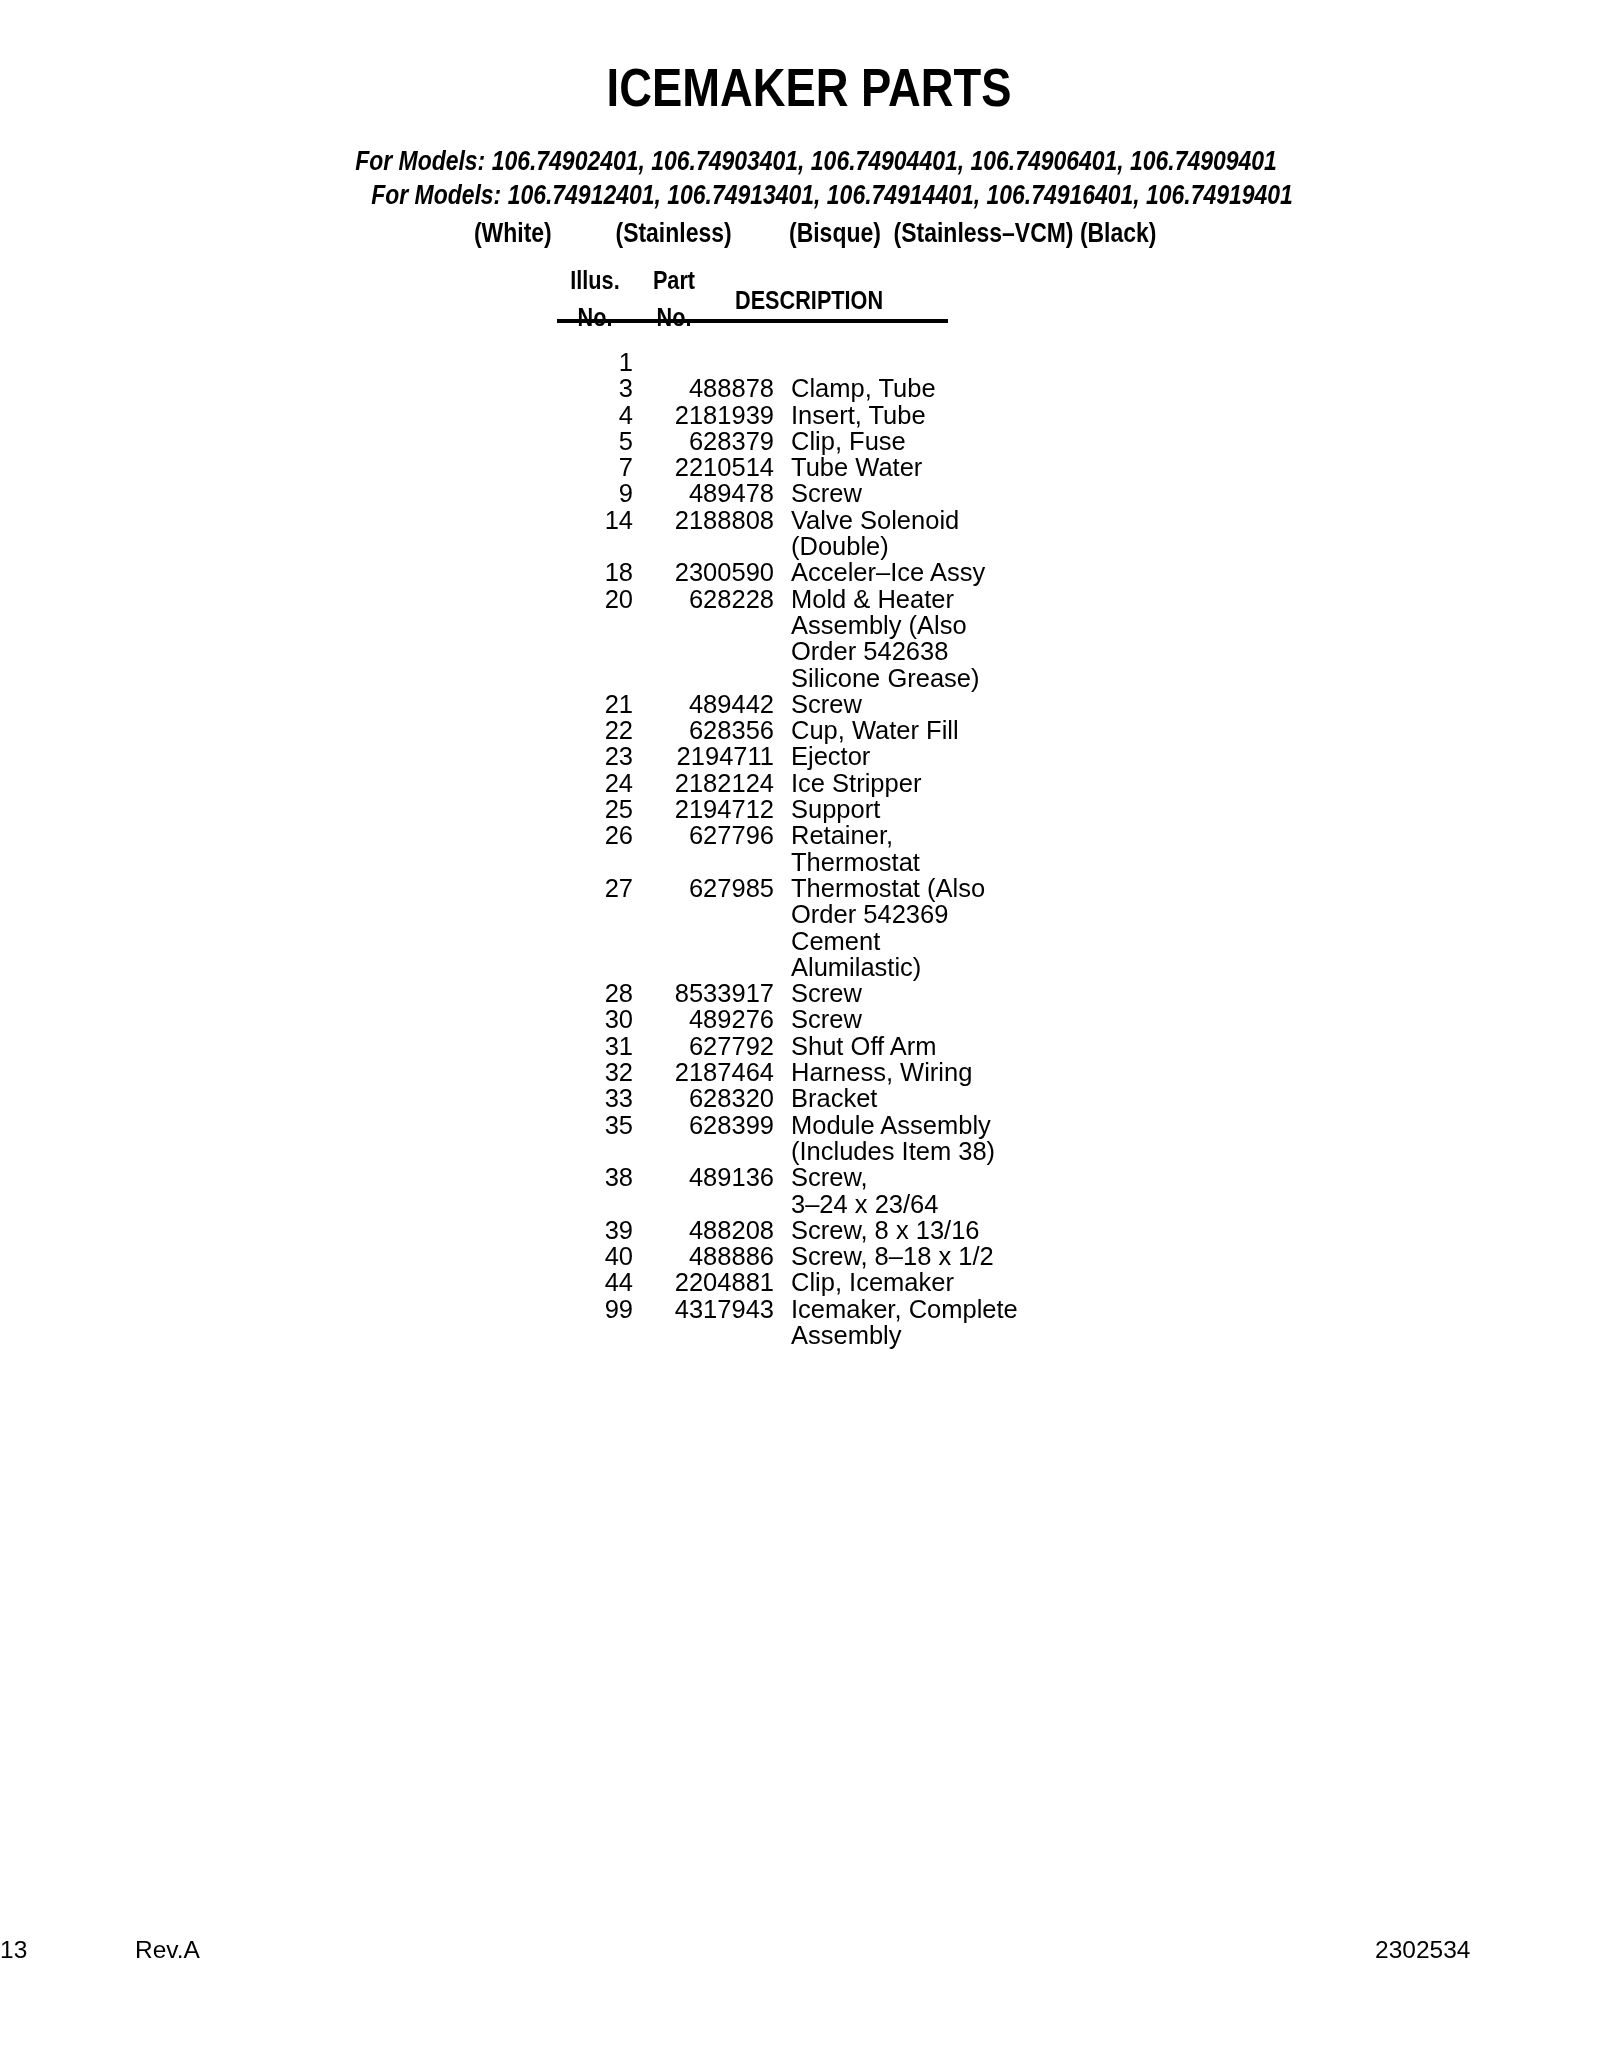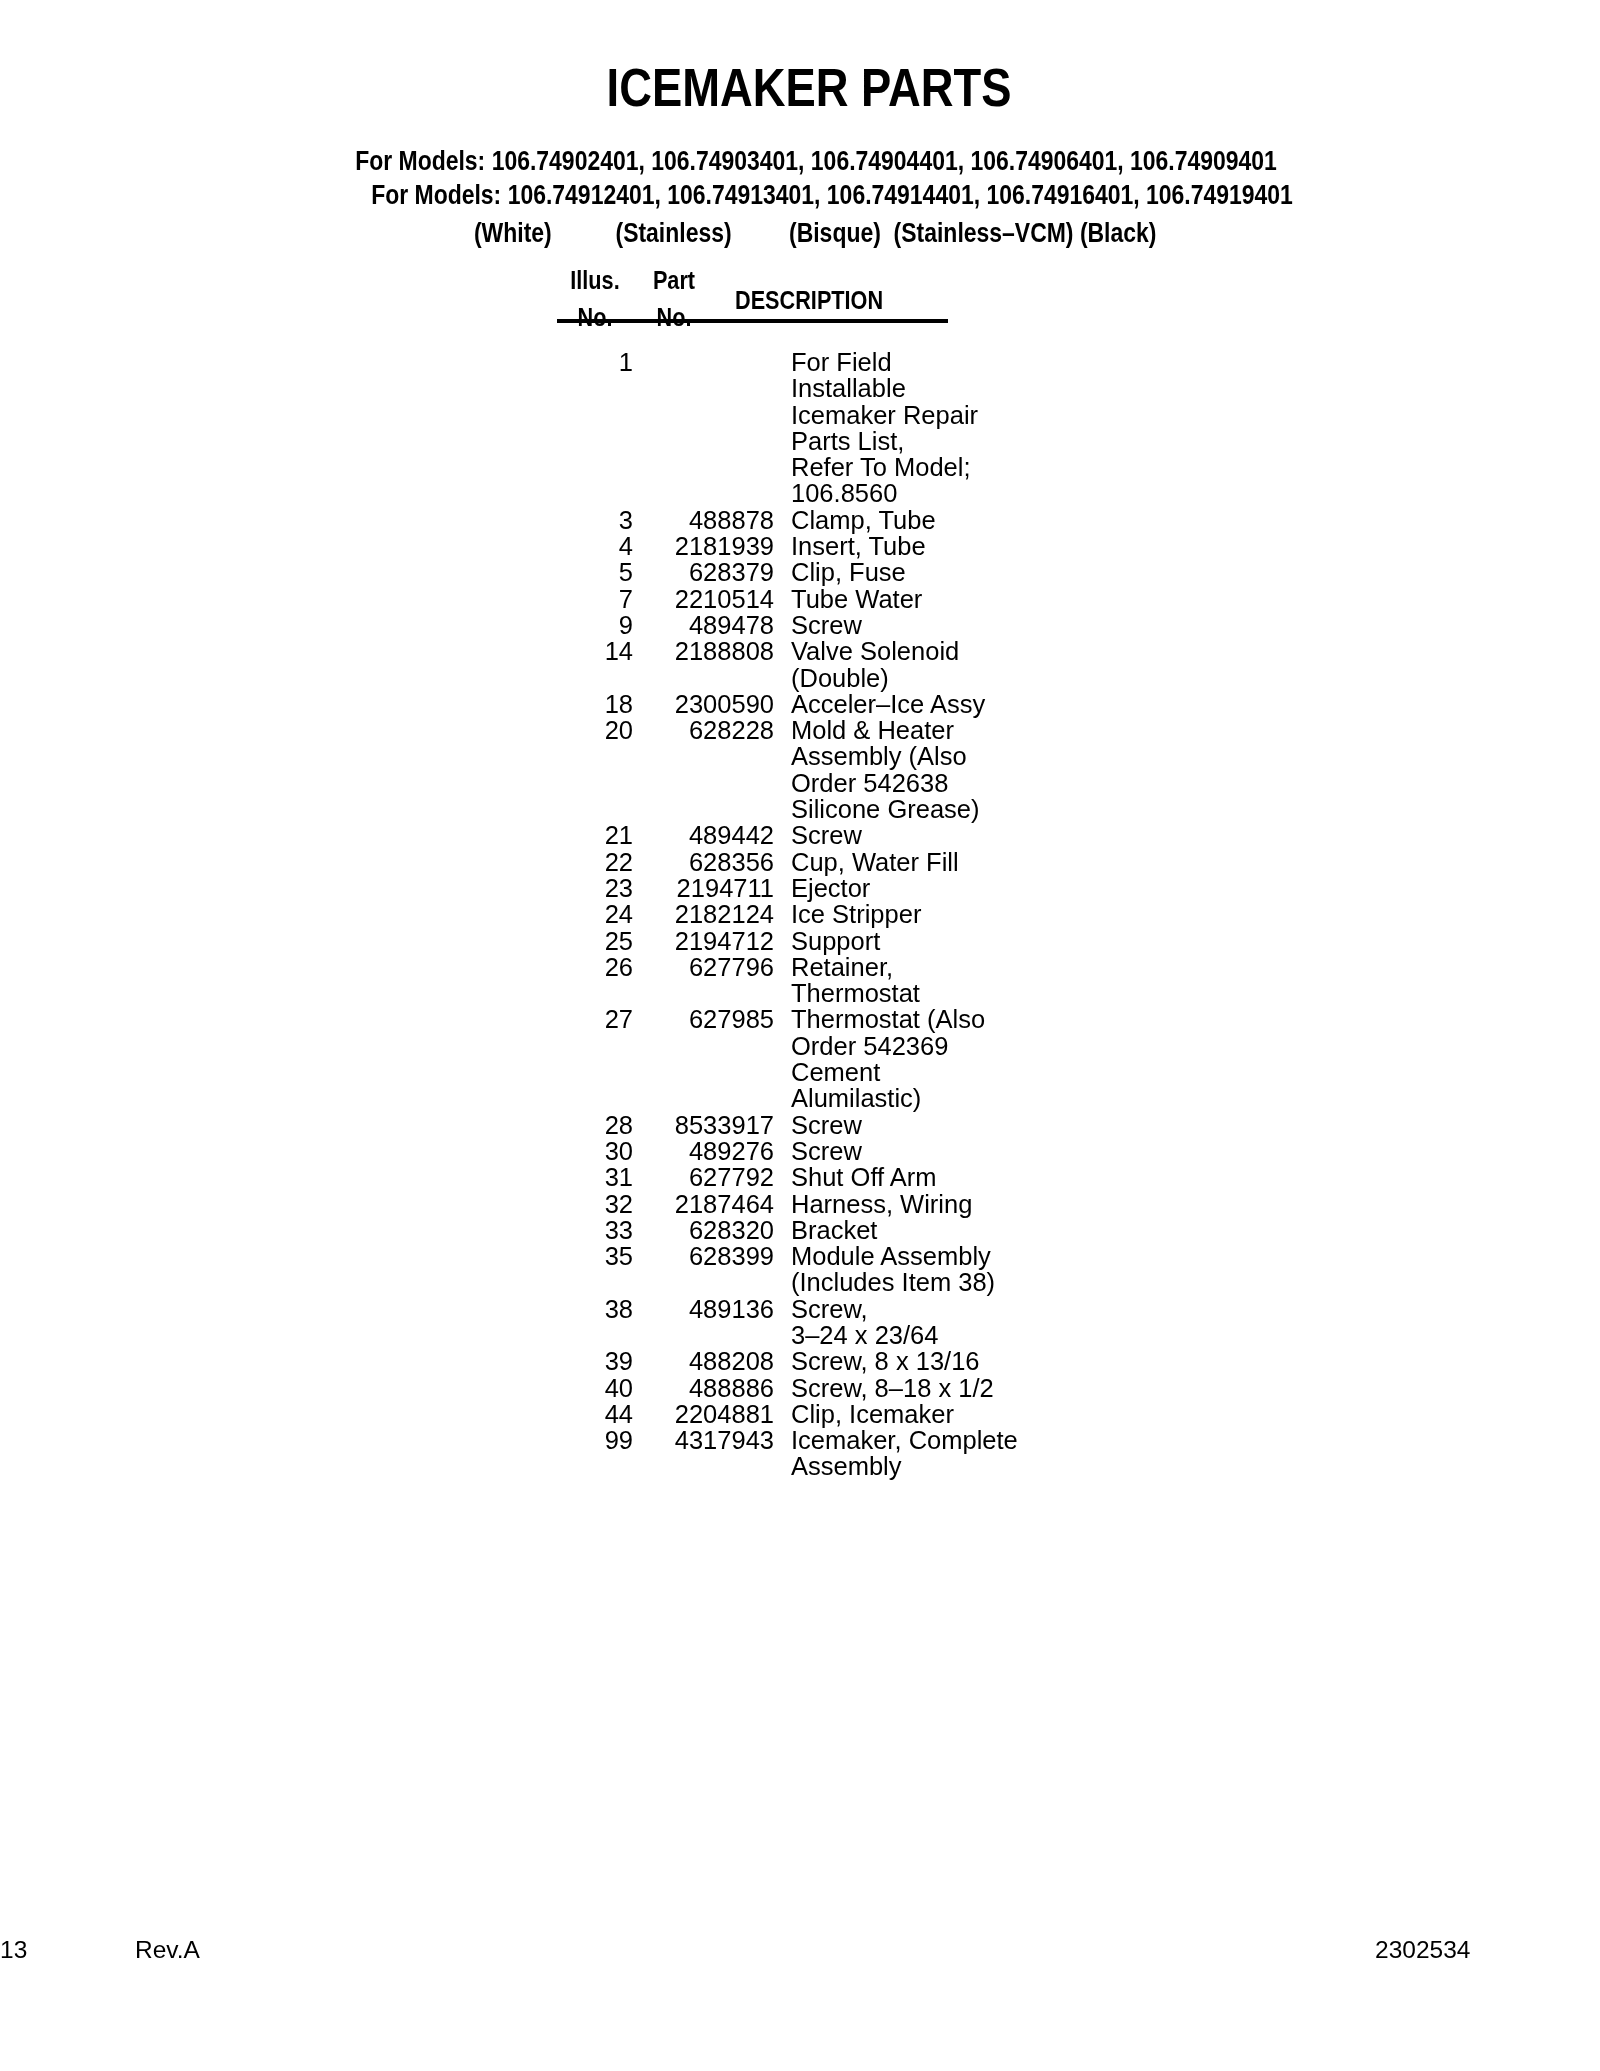--- a/index.html
+++ b/index.html
@@ -13,21 +13,21 @@
   }
   
   .center-line { position:absolute; left:0; width:100%; text-align:center; white-space:pre; }
   .doc-title-line { top:38px; }
   .doc-title {
     display:inline-block;
     font-size:54px; font-weight:bold;
     transform:scaleX(0.84); transform-origin:center;
     letter-spacing:0px;
   }
-  .models-line { font-size:28px; font-weight:bold; }
+  .models-line { font-size:28px; font-weight:bold;font-style:italic; }
   .models-line-1 { top:113px; }
   .models-line-2 { top:147px;padding-left:16px; }
   .finishes-line { top:185px; font-size:28px; font-weight:bold; }
   .condensed { display:inline-block; transform:scaleX(0.82); transform-origin:center; white-space:pre; }
 
   
   .parts-table { position:absolute; left:557px; top:262px; width:470px; }
   .table-head { position:relative; height:57px; font-weight:bold; font-size:25.5px; line-height:37px; }
   .th-illus {
     position:absolute; left:0; top:0; width:76px;
@@ -85,26 +85,20 @@
 No.</span>
       <span class="th-part">Part
 No.</span>
       <span class="th-desc">DESCRIPTION</span>
     </div>
     <div class="head-rule"></div>
     <div class="table-body">
     <div class="row">
       <span class="cell-illus">1</span>
       <span class="cell-part"></span>
-      <span class="cell-desc">For Field
-Installable
-Icemaker Repair
-Parts List,
-Refer To Model;
-106.8560</span>
     </div>
 
     <div class="row">
       <span class="cell-illus">3</span>
       <span class="cell-part">488878</span>
       <span class="cell-desc">Clamp, Tube</span>
     </div>
 
     <div class="row">
       <span class="cell-illus">4</span>

